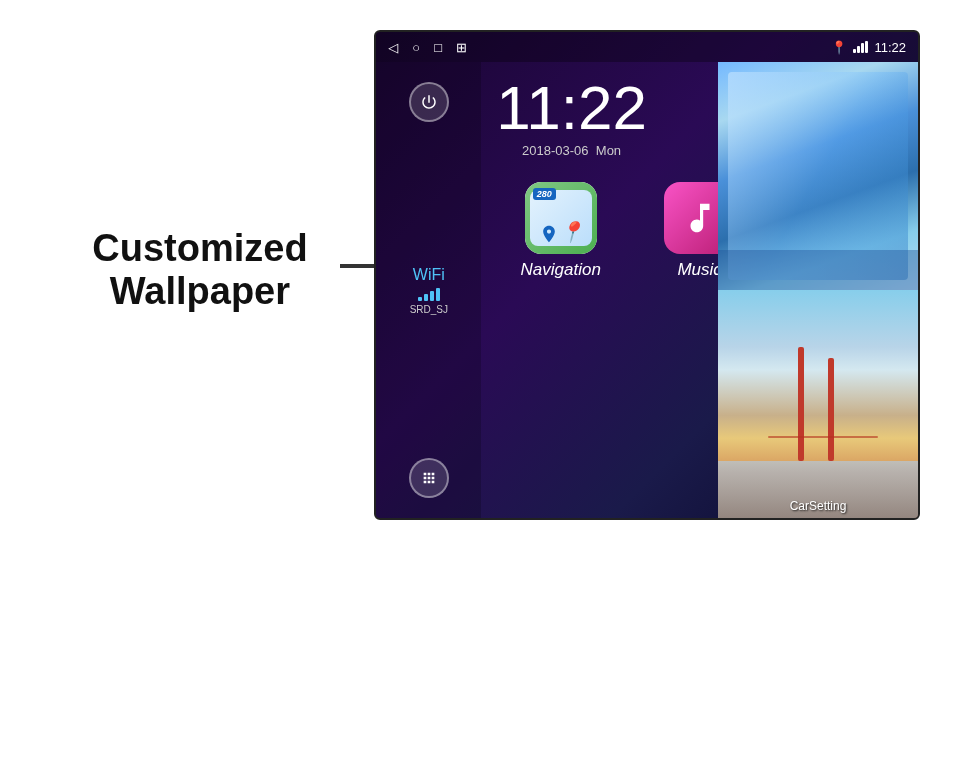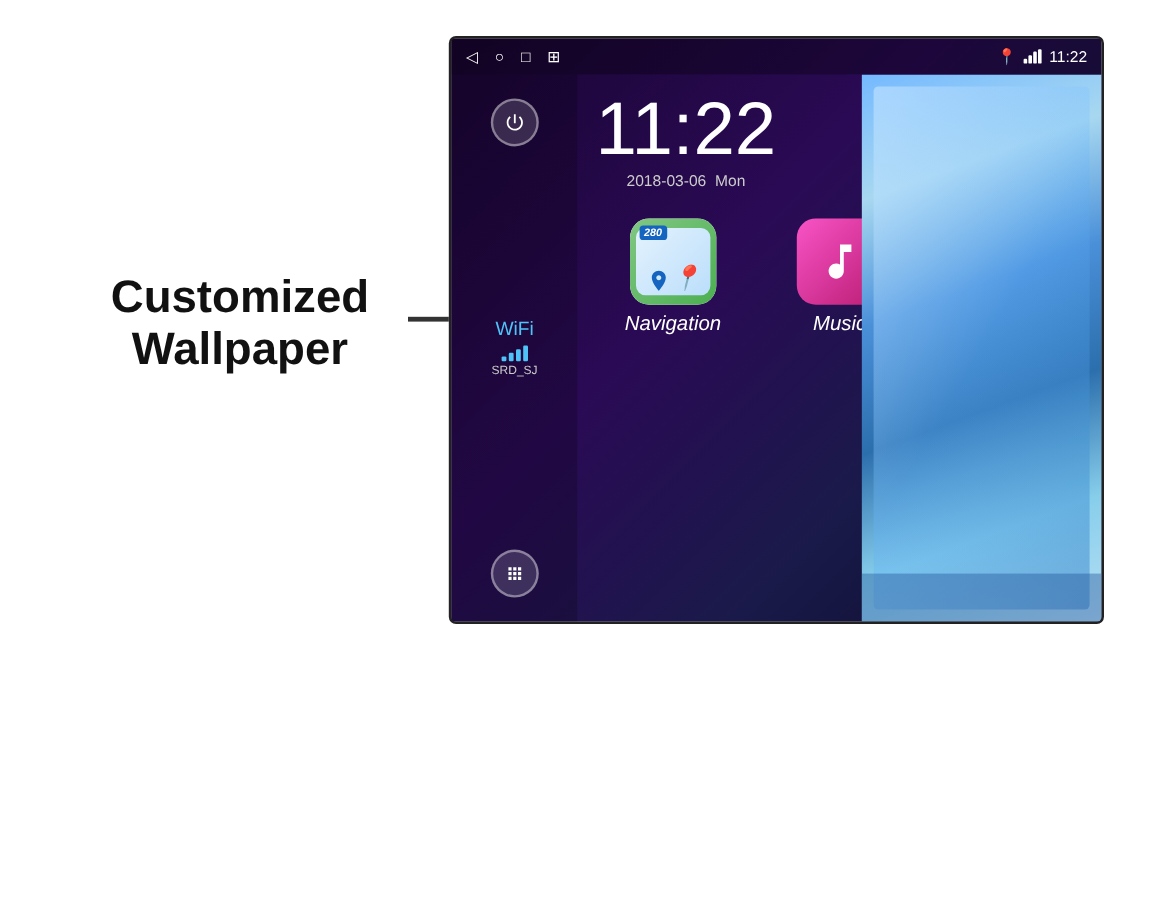--- a/index.html
+++ b/index.html
@@ -513,16 +513,28 @@
       <div class="wallpaper-panel">
 
         <div class="wallpaper-thumb">
           <div style="width:100%;height:100%;background:linear-gradient(160deg,#74b9ff 0%,#a8d8f0 20%,#4a90d9 40%,#2c6fad 60%,#87ceeb 80%,#b8dff5 100%);position:relative;">
 
             <div style="position:absolute;top:10px;left:10px;right:10px;bottom:10px;background:linear-gradient(120deg,rgba(200,230,255,0.6) 0%,rgba(100,180,255,0.3) 50%,rgba(50,130,200,0.5) 100%);border-radius:4px;"></div>
             <div style="position:absolute;bottom:0;left:0;right:0;height:40px;background:rgba(30,80,150,0.4);"></div>
           </div>
         </div>
 
+        <div class="wallpaper-thumb" style="position:relative;">
+          <div style="width:100%;height:100%;background:linear-gradient(180deg,#87ceeb 0%,#b8d4e8 25%,#d4e8f0 35%,#c8b08a 55%,#e8c97a 65%,#d4955a 80%,#c4804a 100%);position:relative;overflow:hidden;">
+
+            <div style="position:absolute;bottom:25%;left:40%;width:6px;height:50%;background:#c0392b;border-radius:2px;"></div>
+            <div style="position:absolute;bottom:25%;left:55%;width:6px;height:45%;background:#c0392b;border-radius:2px;"></div>
+
+            <div style="position:absolute;bottom:35%;left:25%;right:20%;height:2px;background:rgba(180,50,30,0.6);border-radius:2px;"></div>
+
+            <div style="position:absolute;bottom:0;left:0;right:0;height:25%;background:linear-gradient(180deg,rgba(180,200,220,0.7),rgba(100,140,180,0.5));"></div>
+          </div>
+          <span class="carsetting-label">CarSetting</span>
+        </div>
       </div>
     </div>
   </div>
 </div>
 
 </body></html>

